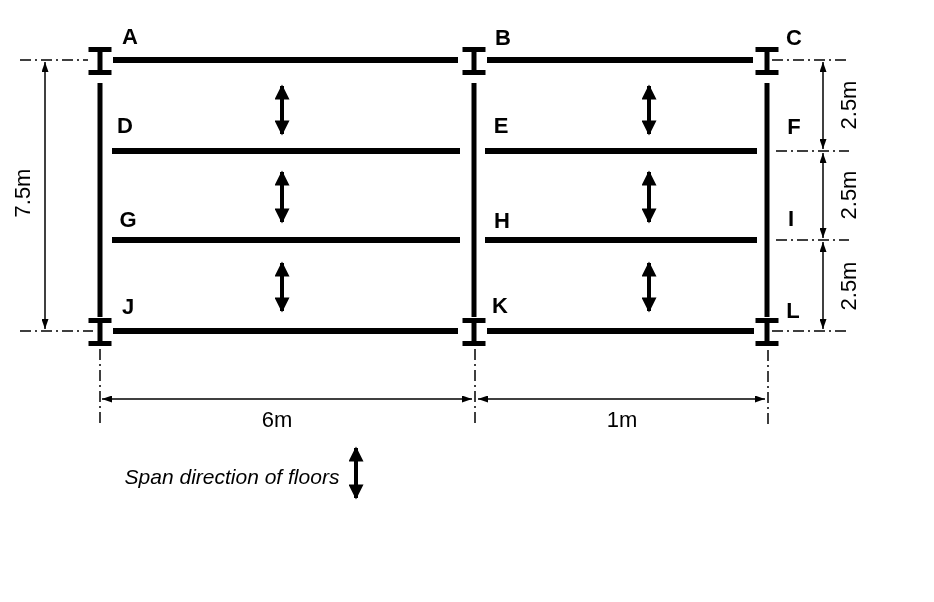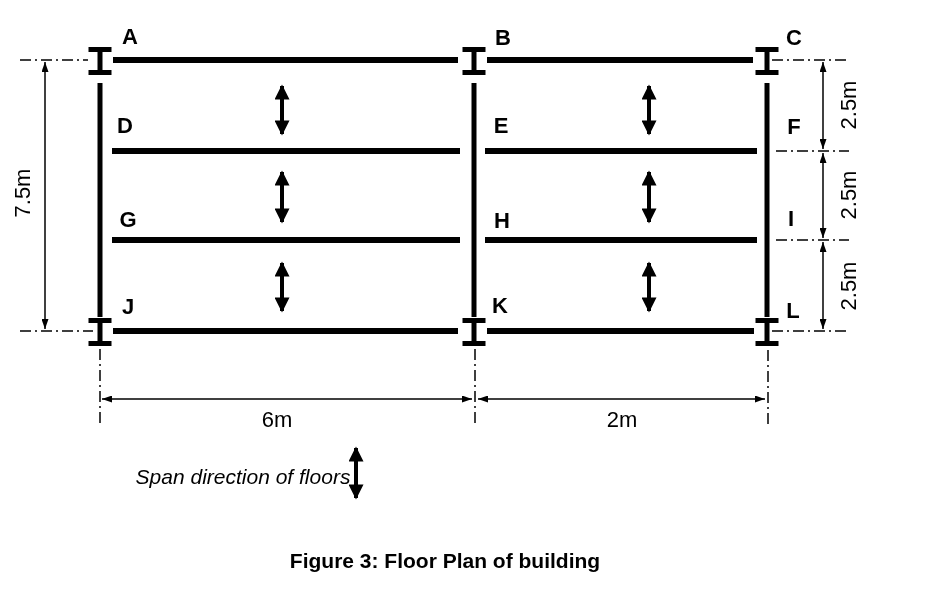--- a/index.html
+++ b/index.html
@@ -35,21 +35,20 @@
   .dim {
     font-size: 22px;
     font-weight: normal;
   }
   .rot {
     transform: translate(-50%, -50%) rotate(-90deg);
   }
   .span-note {
     font-size: 21px;
     font-style: italic;
-    margin-left: 11px;
   }
   .caption {
     font-size: 21px;
     font-weight: bold;
   }
 </style>
 </head>
 <body>
 
 <div id="fig">
@@ -142,19 +141,18 @@
   <div class="t glabel" style="left:791px; top:219px;">I</div>
   <div class="t glabel" style="left:128px; top:307px;">J</div>
   <div class="t glabel" style="left:500px; top:306px;">K</div>
   <div class="t glabel" style="left:793px; top:311px;">L</div>
 
   <div class="t dim rot" style="left:23px;  top:193px;">7.5m</div>
   <div class="t dim rot" style="left:849px; top:105px;">2.5m</div>
   <div class="t dim rot" style="left:849px; top:195px;">2.5m</div>
   <div class="t dim rot" style="left:849px; top:286px;">2.5m</div>
   <div class="t dim" style="left:277px; top:420px;">6m</div>
-  <div class="t dim" style="left:622px; top:420px;">2m</div>
+  <div class="t dim" style="left:622px; top:420px;">1m</div>
 
   <div class="t span-note" style="left:232px; top:476px;">Span direction of floors</div>
 
-  <div class="t caption" style="left:445px; top:560px;">Figure 3: Floor Plan of building</div>
 
 </div>
 
 </body></html>

